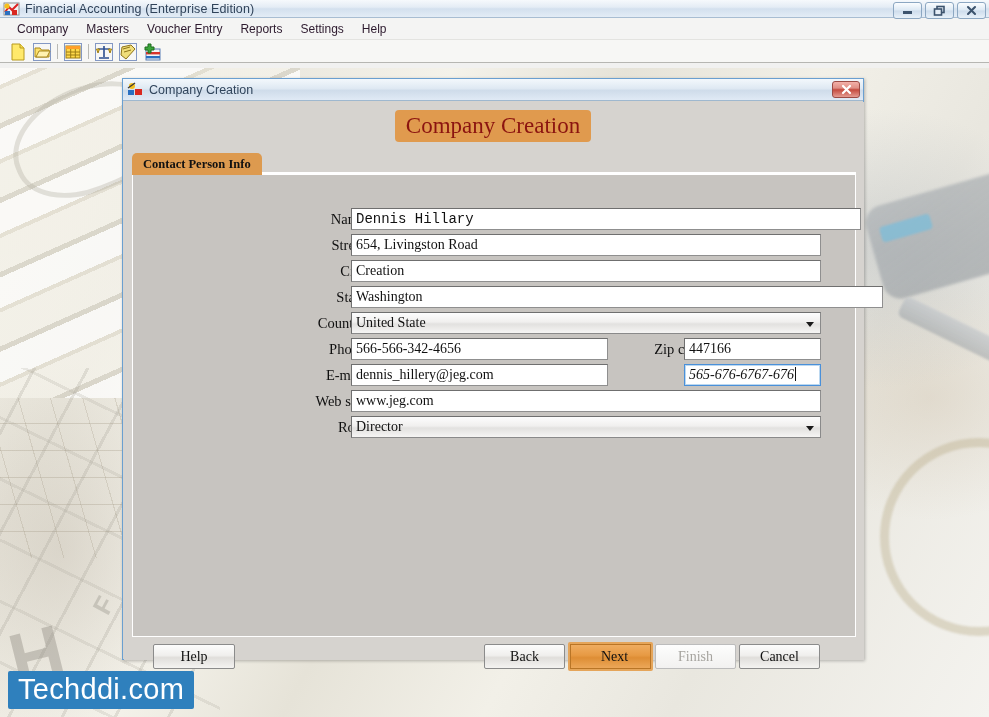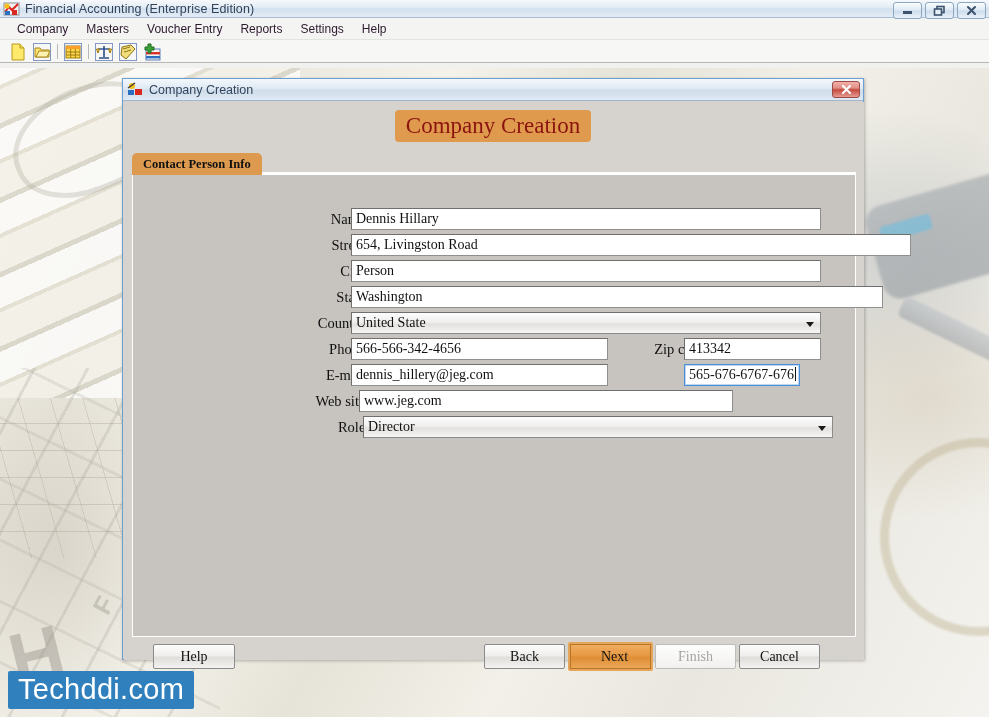--- a/index.html
+++ b/index.html
@@ -547,52 +547,52 @@
       <div id="tab-line"></div>
       <div id="tab-contact">
         <span id="tab-contact-label">Contact Person Info</span>
       </div>
     </div>
 
     <div id="tabpanel">
       <div id="form">
 
         <div class="form-label" style="left:70px; top:33px; width:170px;">Name :</div>
-        <div class="field" style="left:218px; top:33px; width:470px;">Dennis Hillary</div>
+        <div class="field" style="left:218px; top:33px; width:510px;font-family:Liberation Mono, monospace;">Dennis Hillary</div>
 
         <div class="form-label" style="left:70px; top:59px; width:170px;">Street :</div>
-        <div class="field" style="left:218px; top:59px; width:560px;">654, Livingston Road</div>
+        <div class="field" style="left:218px; top:59px; width:470px;">654, Livingston Road</div>
 
         <div class="form-label" style="left:70px; top:85px; width:170px;">City :</div>
-        <div class="field" style="left:218px; top:85px; width:470px;">Person</div>
+        <div class="field" style="left:218px; top:85px; width:470px;">Creation</div>
 
         <div class="form-label" style="left:70px; top:111px; width:170px;">State :</div>
         <div class="field" style="left:218px; top:111px; width:532px;">Washington</div>
 
         <div class="form-label" style="left:70px; top:137px; width:170px;">Country :</div>
         <div class="combo" style="left:218px; top:137px; width:470px;">
           <span>United State</span>
           <span class="combo-arrow"></span>
         </div>
 
         <div class="form-label" style="left:70px; top:163px; width:170px;">Phone :</div>
         <div class="field" style="left:218px; top:163px; width:257px;">566-566-342-4656</div>
         <div class="form-label" style="left:430px; top:163px; width:150px;">Zip code :</div>
-        <div class="field" style="left:551px; top:163px; width:137px;">413342</div>
+        <div class="field" style="left:551px; top:163px; width:137px;">447166</div>
 
         <div class="form-label" style="left:70px; top:189px; width:170px;">E-mail :</div>
         <div class="field" style="left:218px; top:189px; width:257px;">dennis_hillery@jeg.com</div>
         <div class="form-label" style="left:430px; top:189px; width:150px;">Fax :</div>
-        <div class="field focused" style="left:551px; top:189px; width:116px;"><span>565-676-6767-676</span><span class="caret"></span></div>
+        <div class="field focused" style="left:551px; top:189px; width:137px;font-style:italic;"><span>565-676-6767-676</span><span class="caret"></span></div>
 
         <div class="form-label" style="left:70px; top:215px; width:170px;">Web site :</div>
-        <div class="field" style="left:226px; top:215px; width:374px;">www.jeg.com</div>
+        <div class="field" style="left:218px; top:215px; width:470px;">www.jeg.com</div>
 
         <div class="form-label" style="left:70px; top:241px; width:170px;">Role :</div>
-        <div class="combo" style="left:218px; top:241px; width:470px;margin-left:12px;">
+        <div class="combo" style="left:218px; top:241px; width:470px;">
           <span>Director</span>
           <span class="combo-arrow"></span>
         </div>
 
       </div>
     </div>
 
     <div id="buttonbar">
       <div class="btn" style="left:29px; width:82px;">Help</div>
       <div class="btn" style="left:360px; width:81px;">Back</div>

